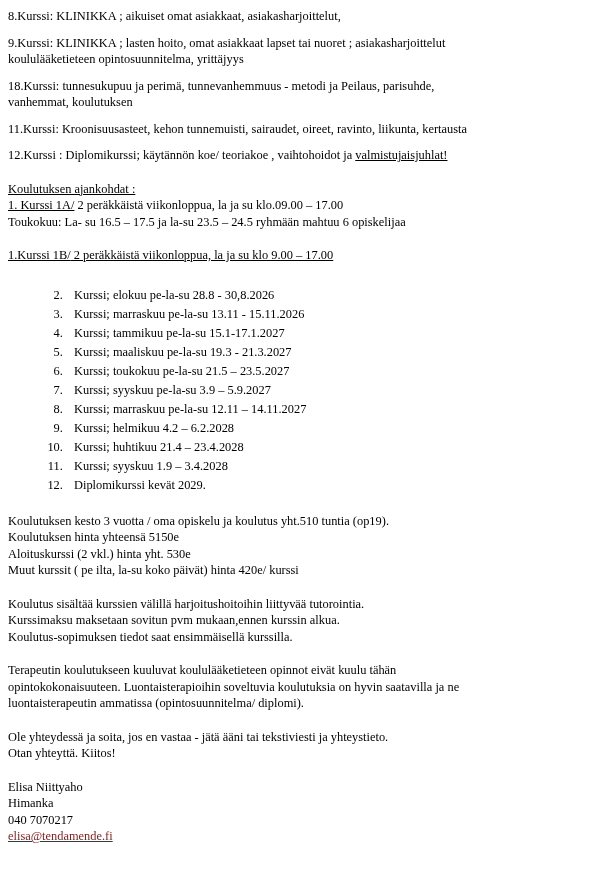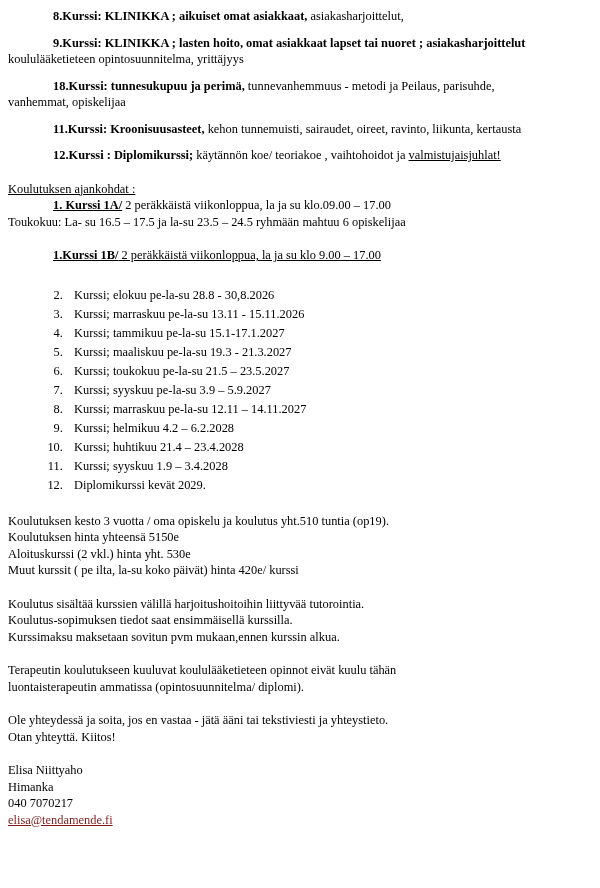--- a/index.html
+++ b/index.html
@@ -21,21 +21,21 @@
     box-sizing: border-box;
     padding: 8px 10px 6px 8px;
     position: relative;
   }
   .blk {
     margin: 0 0 10px 0;
   }
   .line {
     white-space: normal;
   }
-  b, .b { font-weight: bold; margin-left: 45px; }
+  b, .b { font-weight: normal; }
   .u { text-decoration: underline; }
   .spacer-sm { height: 7px; }
   .spacer-md { height: 13px; }
   .spacer-lg { height: 17px; }
 
   
   ol.course-list {
     margin: 0 0 0 0;
     padding: 0 0 0 58px;
     list-style-type: decimal;
@@ -59,21 +59,21 @@
     <div class="line"><b>8.Kurssi: KLINIKKA ; aikuiset omat asiakkaat,</b><span> asiakasharjoittelut,</span></div>
   </div>
 
   <div class="blk">
     <div class="line"><b>9.Kurssi: KLINIKKA ; lasten hoito, omat asiakkaat lapset tai nuoret ; asiakasharjoittelut</b></div>
     <div class="line">koululääketieteen opintosuunnitelma, yrittäjyys</div>
   </div>
 
   <div class="blk">
     <div class="line"><b>18.Kurssi: tunnesukupuu ja perimä,</b><span> tunnevanhemmuus - metodi ja Peilaus, parisuhde,</span></div>
-    <div class="line">vanhemmat, opiskelijaa</div>
+    <div class="line">vanhemmat, koulutuksen</div>
   </div>
 
   <div class="blk">
     <div class="line"><b>11.Kurssi: Kroonisuusasteet,</b><span> kehon tunnemuisti, sairaudet, oireet, ravinto, liikunta, kertausta</span></div>
   </div>
 
   <div class="blk">
     <div class="line"><b>12.Kurssi : Diplomikurssi;</b><span> käytännön koe/ teoriakoe , vaihtohoidot ja </span><span class="u">valmistujaisjuhlat!</span></div>
   </div>
 
@@ -116,28 +116,29 @@
     <div class="line">Koulutuksen kesto 3 vuotta / oma opiskelu ja koulutus yht.510 tuntia (op19).</div>
     <div class="line">Koulutuksen hinta yhteensä 5150e</div>
     <div class="line">Aloituskurssi (2 vkl.) hinta yht. 530e</div>
     <div class="line">Muut kurssit ( pe ilta, la-su koko päivät) hinta 420e/ kurssi</div>
   </div>
 
   <div class="spacer-sm"></div>
 
   <div class="blk">
     <div class="line">Koulutus sisältää kurssien välillä harjoitushoitoihin liittyvää tutorointia.</div>
+    <div class="line">Kurssimaksu maksetaan sovitun pvm mukaan,ennen kurssin alkua.</div>
     <div class="line">Koulutus-sopimuksen tiedot saat ensimmäisellä kurssilla.</div>
-    <div class="line">Kurssimaksu maksetaan sovitun pvm mukaan,ennen kurssin alkua.</div>
   </div>
 
   <div class="spacer-sm"></div>
 
   <div class="blk">
     <div class="line">Terapeutin koulutukseen kuuluvat koululääketieteen opinnot eivät kuulu tähän</div>
+    <div class="line">opintokokonaisuuteen. Luontaisterapioihin soveltuvia koulutuksia on hyvin saatavilla ja ne</div>
     <div class="line">luontaisterapeutin ammatissa (opintosuunnitelma/ diplomi).</div>
   </div>
 
   <div class="spacer-sm"></div>
 
   <div class="blk">
     <div class="line">Ole yhteydessä ja soita, jos en vastaa -  jätä ääni tai tekstiviesti ja yhteystieto.</div>
     <div class="line">Otan yhteyttä. Kiitos!</div>
   </div>
 

